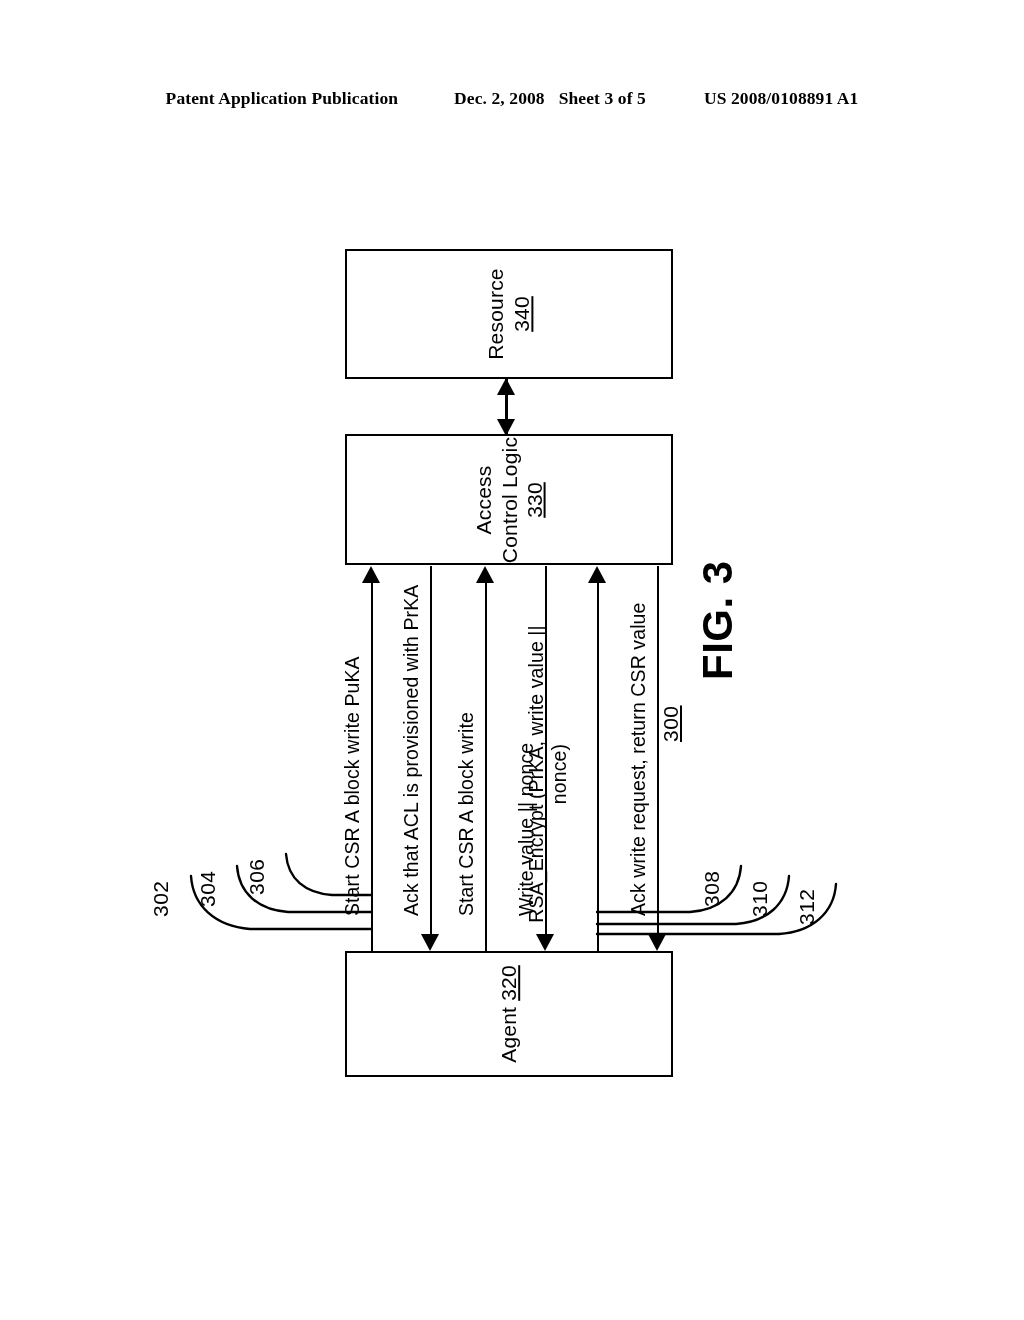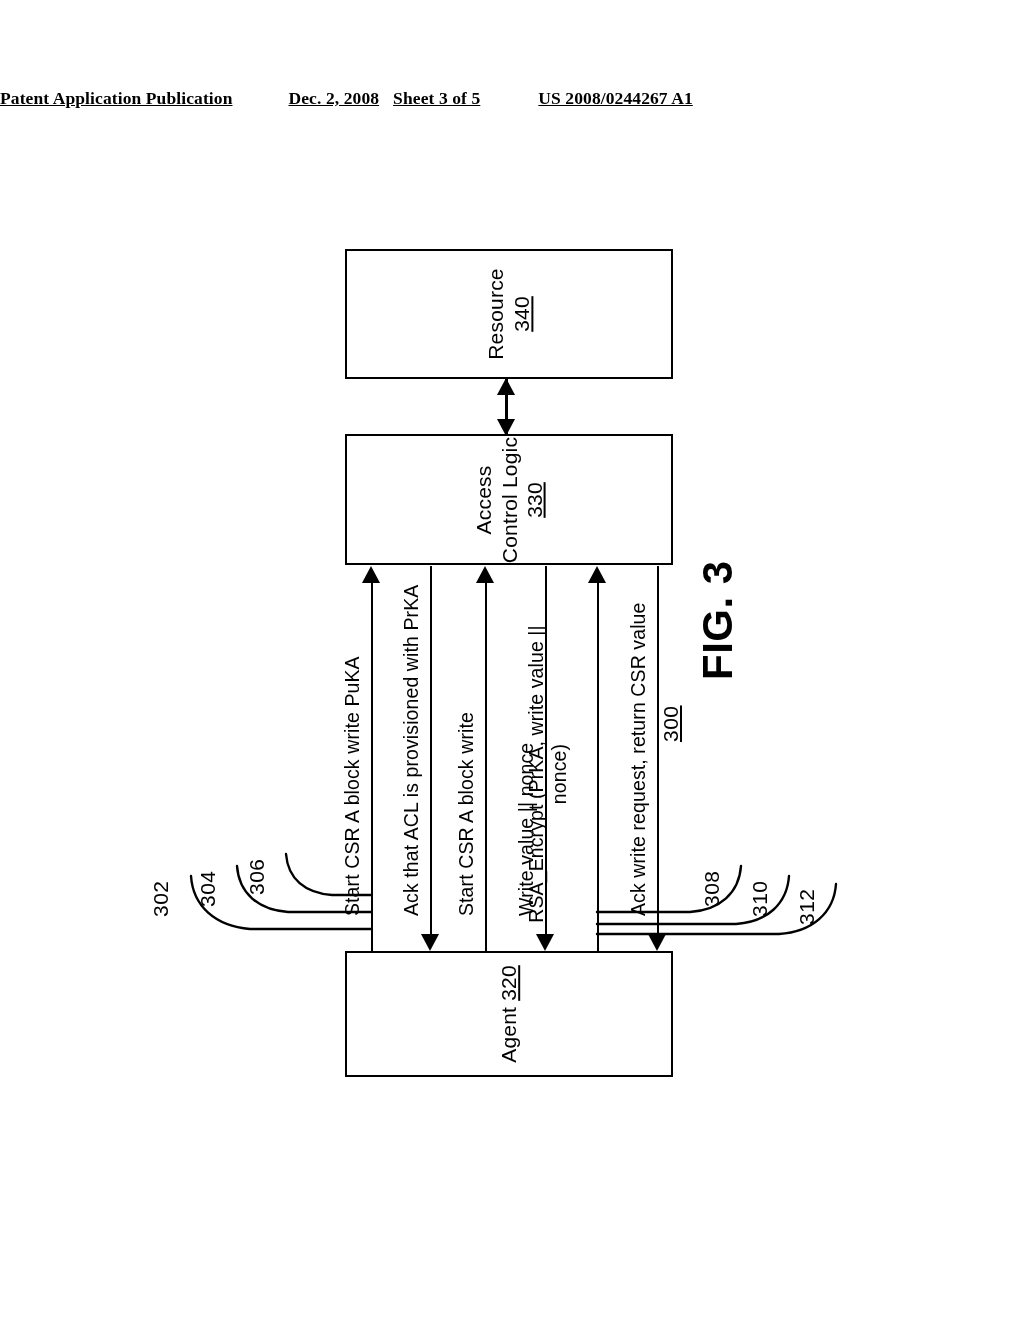--- a/index.html
+++ b/index.html
@@ -17,27 +17,27 @@
   }
 
   
   #page-header {
     position: absolute;
     top: 88px;
     left: 0;
     width: 1024px;
     height: 26px;
     display: flex;
+    justify-content: center;
     align-items: baseline;
     font-family: "Liberation Serif", serif;
     font-weight: bold;
     font-size: 17.5px;
     letter-spacing: 0.1px;
     white-space: nowrap;
-    text-decoration: underline;
   }
   #page-header .h-pub   { margin-right: 56px; }
   #page-header .h-date  { margin-right: 14px; }
   #page-header .h-sheet { margin-right: 58px; }
   #page-header .h-num   { }
 
   
   #diagram {
     position: absolute;
     left: 0;
@@ -169,21 +169,21 @@
     text-decoration: underline;
   }
 </style>
 </head>
 <body>
 
 <div id="page-header">
   <span class="h-pub">Patent Application Publication</span>
   <span class="h-date">Dec. 2, 2008</span>
   <span class="h-sheet">Sheet 3 of 5</span>
-  <span class="h-num">US 2008/0244267 A1</span>
+  <span class="h-num">US 2008/0108891 A1</span>
 </div>
 
 <div id="diagram">
 
   <svg id="leaders" viewBox="0 0 1024 1320" xmlns="http://www.w3.org/2000/svg">
     <g fill="none" stroke="#000" stroke-width="2.4" stroke-linecap="round">
 
       <path d="M 191,876 C 193,906 215,926 250,929 L 371,929"></path>
 
       <path d="M 237,866 C 239,893 258,910 288,912 L 371,912"></path>

